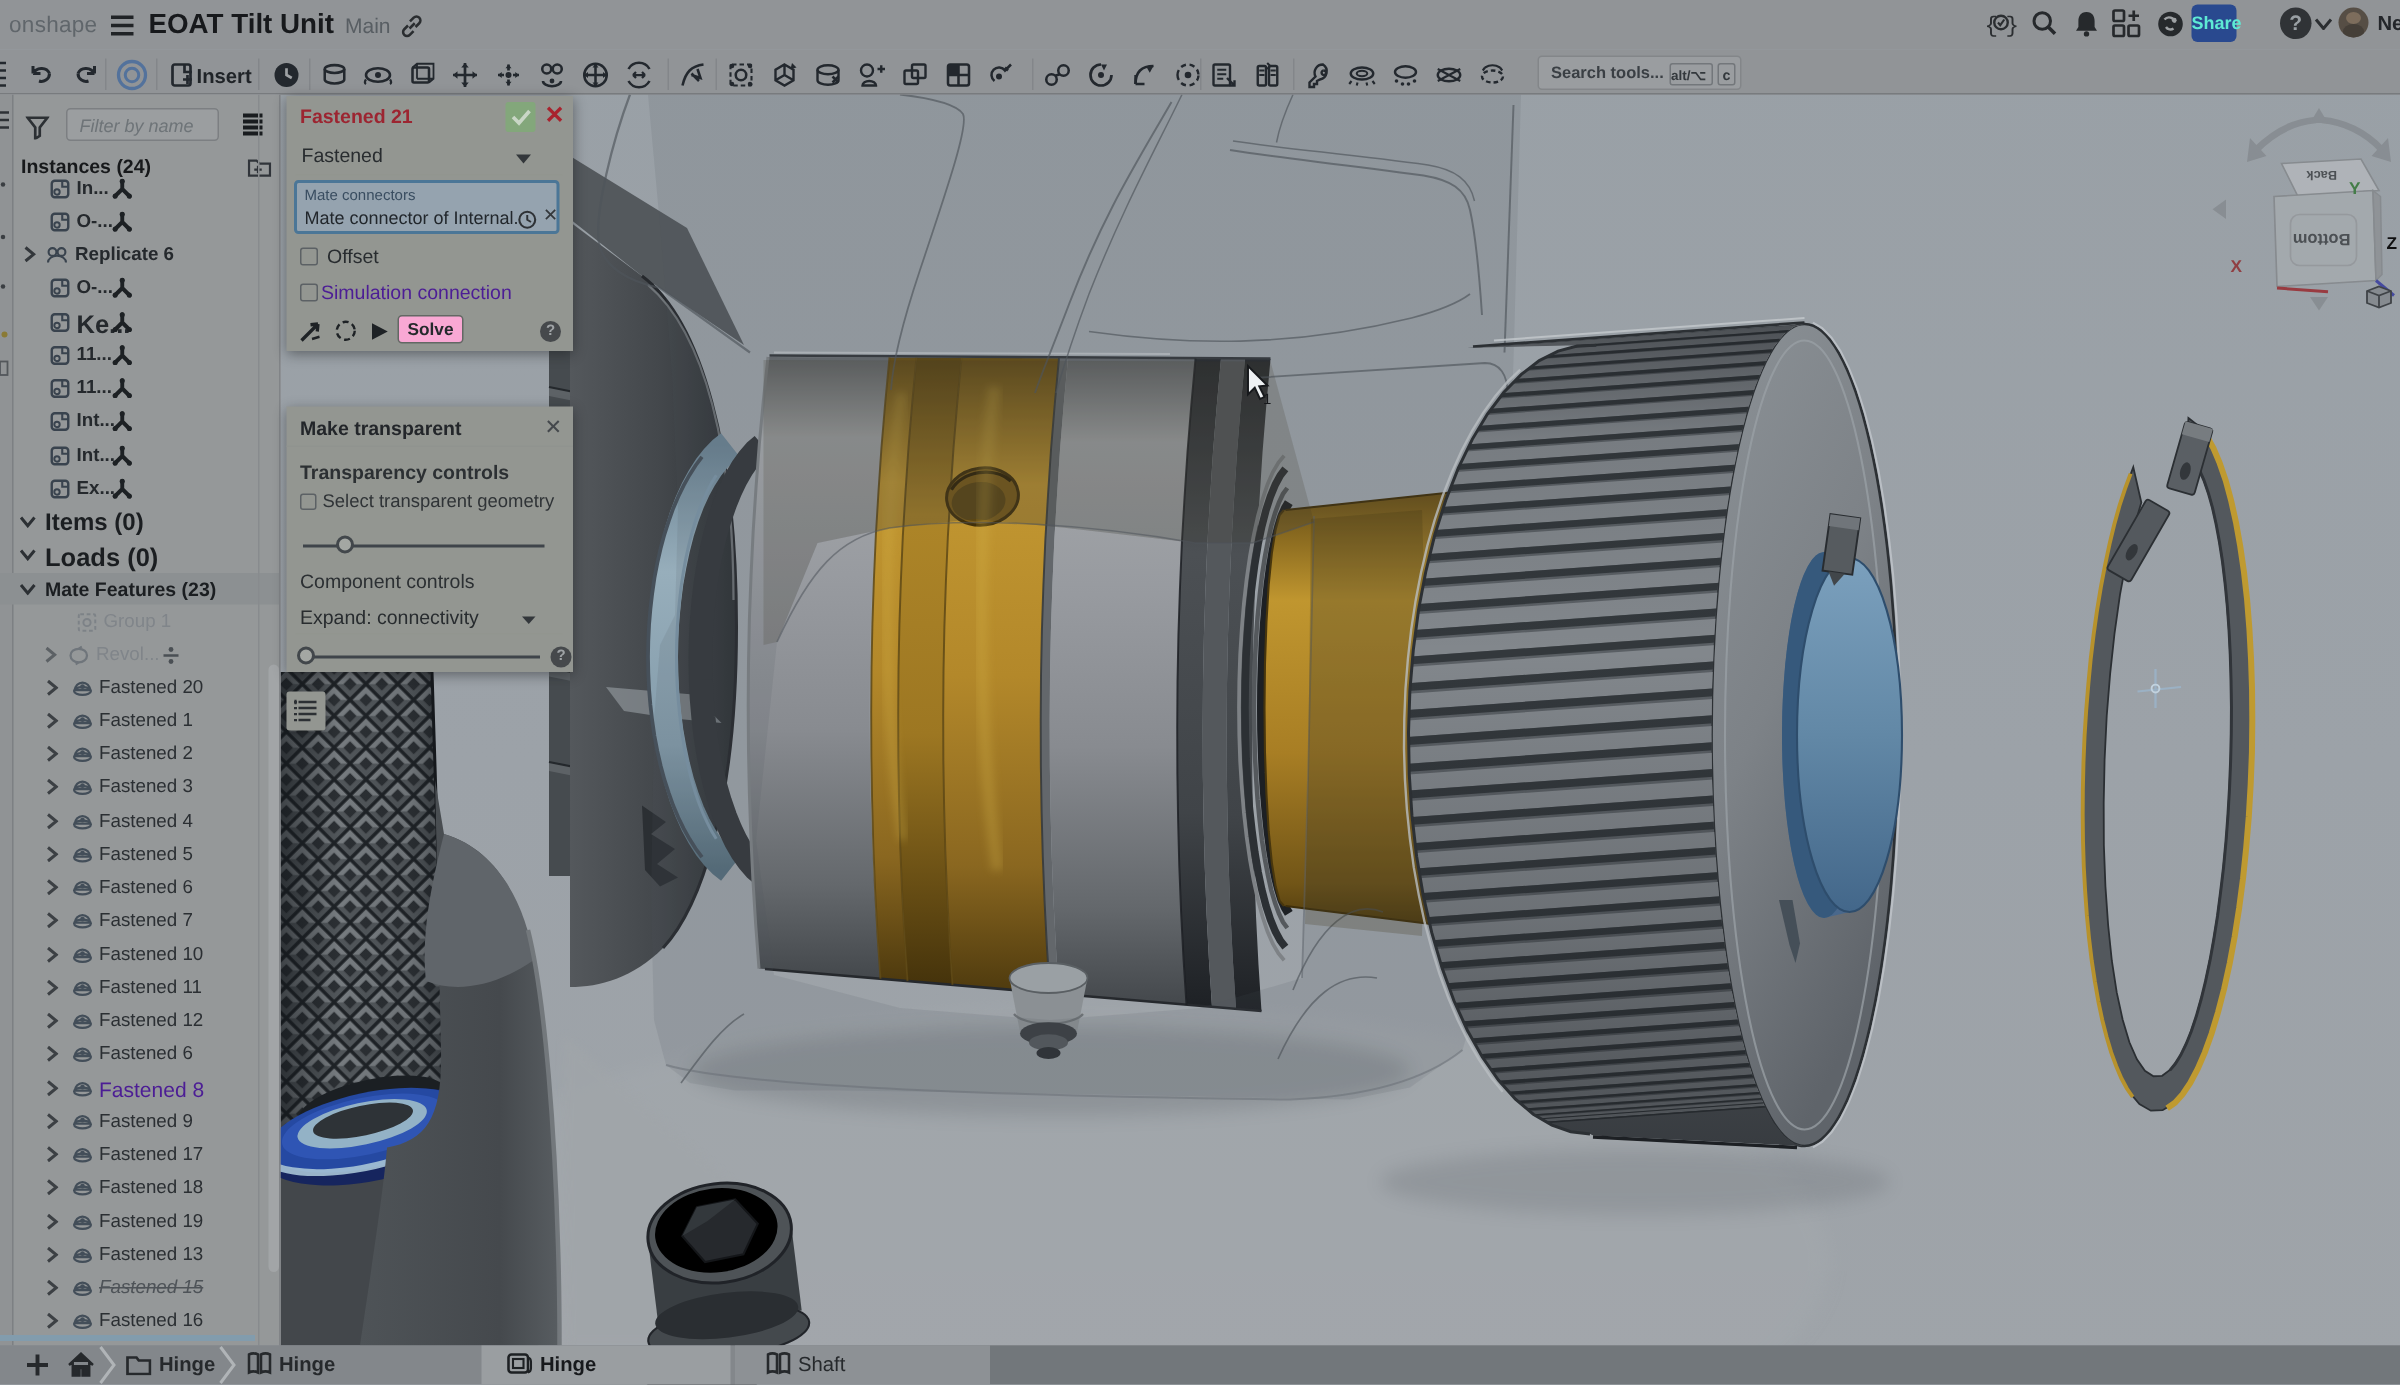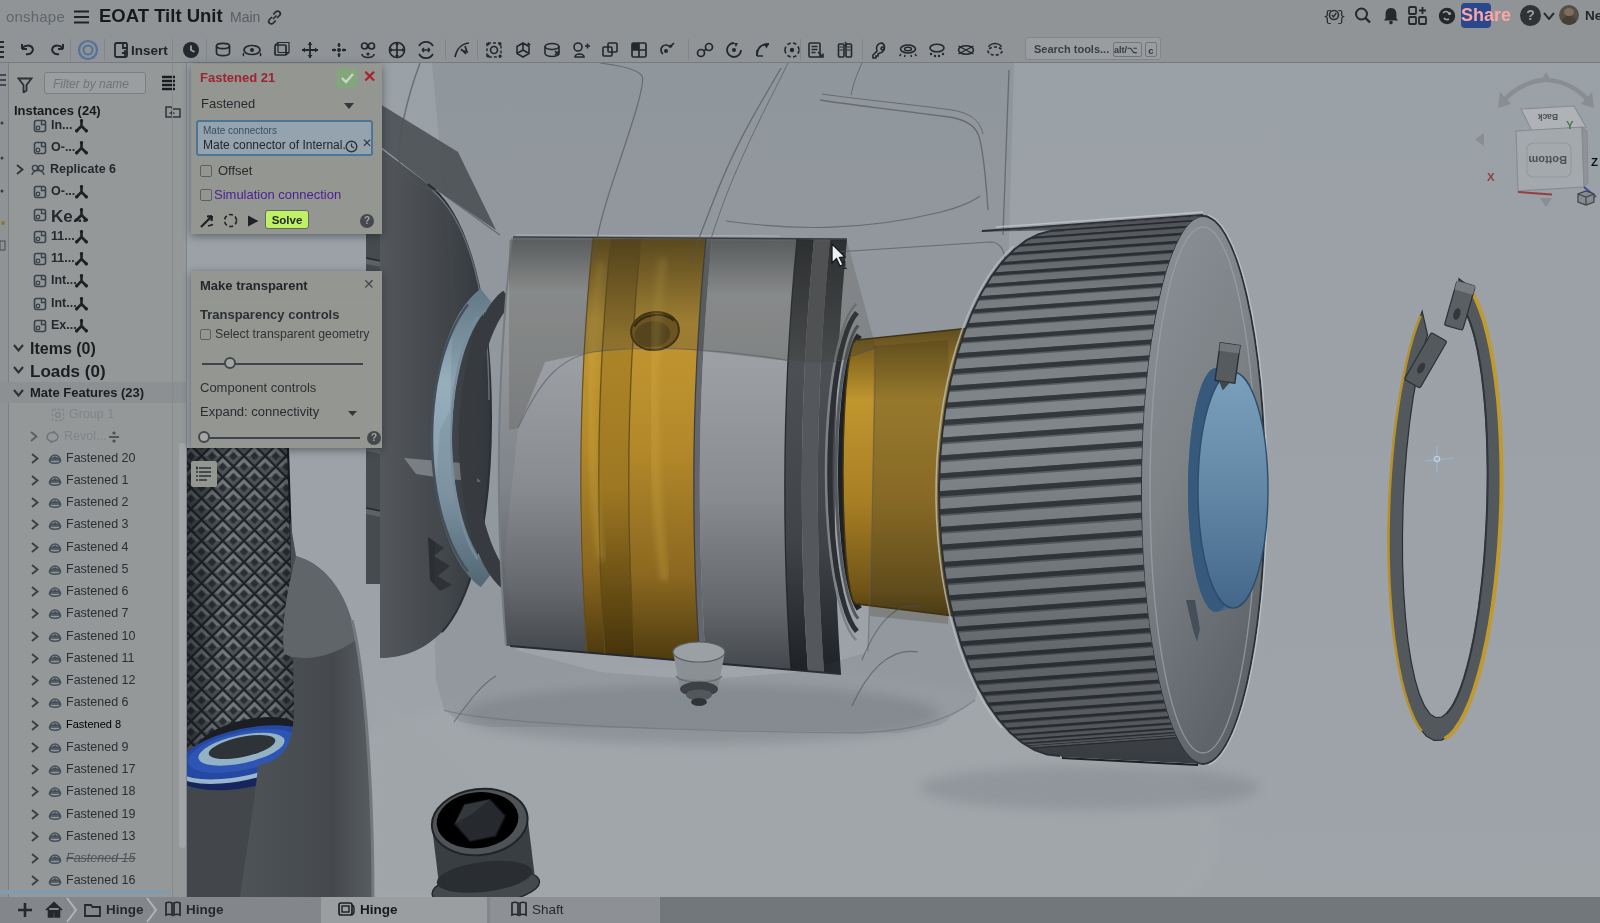--- a/index.html
+++ b/index.html
@@ -407,21 +407,21 @@
       <rect x="1" y="1" width="7" height="7" rx="1" fill="none" stroke="#26292c" stroke-width="1.8"></rect>
       <rect x="1" y="11" width="7" height="7" rx="1" fill="none" stroke="#26292c" stroke-width="1.8"></rect>
       <rect x="11" y="11" width="7" height="7" rx="1" fill="none" stroke="#26292c" stroke-width="1.8"></rect>
       <path d="M14.5 1 v7 M11 4.5 h7" stroke="#26292c" stroke-width="1.8"></path>
     </svg>
     <svg style="position:absolute;left:1436px;top:5px" width="22" height="22" viewBox="0 0 22 22">
       <circle cx="11" cy="11" r="8.2" fill="#26292c"></circle>
       <path d="M7 8 a4 4 0 0 1 7 2 M13 14 a3.5 3.5 0 0 1 -5 -1" stroke="#9ea1a4" stroke-width="1.6" fill="none"></path>
       <circle cx="13.5" cy="8.5" r="1.6" fill="#9ea1a4"></circle>
     </svg>
-    <div style="position:absolute;left:1461px;top:3px;width:30px;height:25px;background:#29498f;border-radius:4px;color:#fca5a5;font-weight:bold;font-size:18px;text-align:center;line-height:25px">Share</div>
+    <div style="position:absolute;left:1461px;top:3px;width:30px;height:25px;background:#29498f;border-radius:4px;color:#5eead4;font-weight:bold;font-size:12px;text-align:center;line-height:25px">Share</div>
     <div style="position:absolute;left:1520px;top:5px;width:21px;height:21px;border-radius:50%;background:#303336;color:#9aa0a4;font-size:14px;font-weight:bold;text-align:center;line-height:21px">?</div>
     <svg style="position:absolute;left:1543px;top:12px" width="12" height="8" viewBox="0 0 12 8">
       <path d="M1 1 L6 7 L11 1" fill="none" stroke="#2b2e31" stroke-width="2"></path>
     </svg>
     <div style="position:absolute;left:1559px;top:5px;width:20px;height:20px;border-radius:50%;background:#564e45;overflow:hidden">
       <div style="position:absolute;left:5px;top:3px;width:10px;height:8px;border-radius:50%;background:#7d6d5c"></div>
       <div style="position:absolute;left:3px;top:11px;width:14px;height:10px;border-radius:50% 50% 0 0;background:#453f38"></div>
     </div>
     <div style="position:absolute;left:1585px;top:8px;font-size:13.5px;color:#23262a;font-weight:bold">Ne</div>
 </div>
@@ -871,21 +871,21 @@
     </svg>
     <div style="position:absolute;left:66px;top:632px;font-size:12.5px;color:#2b2f33">Fastened 6</div>
     <svg style="position:absolute;left:30px;top:657px" width="9" height="11" viewBox="0 0 9 11">
       <path d="M2 1 L7.5 5.5 L2 10" fill="none" stroke="#3c4044" stroke-width="2"></path>
     </svg>
     <svg style="position:absolute;left:48px;top:656px" width="14" height="14" viewBox="0 0 14 14">
       <path d="M2 8 a5 5 0 0 1 10 0 Z" fill="none" stroke="#434e59" stroke-width="1.5"></path>
       <ellipse cx="7" cy="8.6" rx="5.6" ry="2.6" fill="none" stroke="#434e59" stroke-width="1.5"></ellipse>
       <circle cx="7" cy="5.8" r="1.6" fill="#434e59"></circle>
     </svg>
-    <div style="position:absolute;left:66px;top:655px;font-size:11px;color:#000000">Fastened 8</div>
+    <div style="position:absolute;left:66px;top:655px;font-size:14px;color:#4c1d95">Fastened 8</div>
     <svg style="position:absolute;left:30px;top:679px" width="9" height="11" viewBox="0 0 9 11">
       <path d="M2 1 L7.5 5.5 L2 10" fill="none" stroke="#3c4044" stroke-width="2"></path>
     </svg>
     <svg style="position:absolute;left:48px;top:678px" width="14" height="14" viewBox="0 0 14 14">
       <path d="M2 8 a5 5 0 0 1 10 0 Z" fill="none" stroke="#434e59" stroke-width="1.5"></path>
       <ellipse cx="7" cy="8.6" rx="5.6" ry="2.6" fill="none" stroke="#434e59" stroke-width="1.5"></ellipse>
       <circle cx="7" cy="5.8" r="1.6" fill="#434e59"></circle>
     </svg>
     <div style="position:absolute;left:66px;top:677px;font-size:12.5px;color:#2b2f33">Fastened 9</div>
     <svg style="position:absolute;left:30px;top:701px" width="9" height="11" viewBox="0 0 9 11">
@@ -973,21 +973,21 @@
 <svg style="position:absolute;left:8px;top:148px" width="17" height="17" viewBox="0 0 17 17">
       <path d="M2 15 L13 4 M13 4 l-5 .5 M13 4 l-.5 5" stroke="#1e2225" stroke-width="2.2" fill="none"></path>
       <path d="M9 14 l5 -1.5" stroke="#1e2225" stroke-width="1.6"></path>
     </svg>
 <svg style="position:absolute;left:31px;top:148px" width="17" height="17" viewBox="0 0 17 17">
       <circle cx="8.5" cy="8.5" r="6" fill="none" stroke="#1e2225" stroke-width="1.6" stroke-dasharray="4 2.5"></circle>
     </svg>
 <svg style="position:absolute;left:55px;top:150px" width="14" height="14" viewBox="0 0 14 14">
       <path d="M2 1.5 L12.5 7 L2 12.5 Z" fill="#1e2225"></path>
     </svg>
-<div style="position:absolute;left:74px;top:146px;width:44px;height:19px;background:#bef264;border:1px solid #636864;border-radius:3px;font-size:11.5px;color:#25292c;text-align:center;line-height:19px;font-weight:bold">Solve</div>
+<div style="position:absolute;left:74px;top:146px;width:44px;height:19px;background:#f9a8d4;border:1px solid #636864;border-radius:3px;font-size:11.5px;color:#25292c;text-align:center;line-height:19px;font-weight:bold">Solve</div>
 <div style="position:absolute;left:169px;top:150px;width:14px;height:14px;border-radius:50%;background:#46494c;color:#9fa3a6;font-size:10px;text-align:center;line-height:14px;font-weight:bold">?</div>
 </div>
 <div style="position:absolute;left:191px;top:271px;width:191px;height:177px;background:#939691;box-shadow:0 2px 8px rgba(20,22,24,.45);font-size:13px">
 <div style="position:absolute;left:9px;top:7px;color:#23262a;font-weight:bold">Make transparent</div>
 <div style="position:absolute;left:172px;top:5px;font-size:14px;color:#44484c">✕</div>
 <div style="position:absolute;left:0px;top:26px;width:191px;height:1px;background:#90938f"></div>
 <div style="position:absolute;left:9px;top:36px;color:#2c3033;font-weight:bold">Transparency controls</div>
 <div style="position:absolute;left:9px;top:58px;width:11px;height:11px;border:1.5px solid #5c6165;border-radius:2px"></div>
 <div style="position:absolute;left:24px;top:56px;font-size:12.3px;color:#303437">Select transparent geometry</div>
 <div style="position:absolute;left:11px;top:92px;width:161px;height:2px;background:#3f444a"></div>

